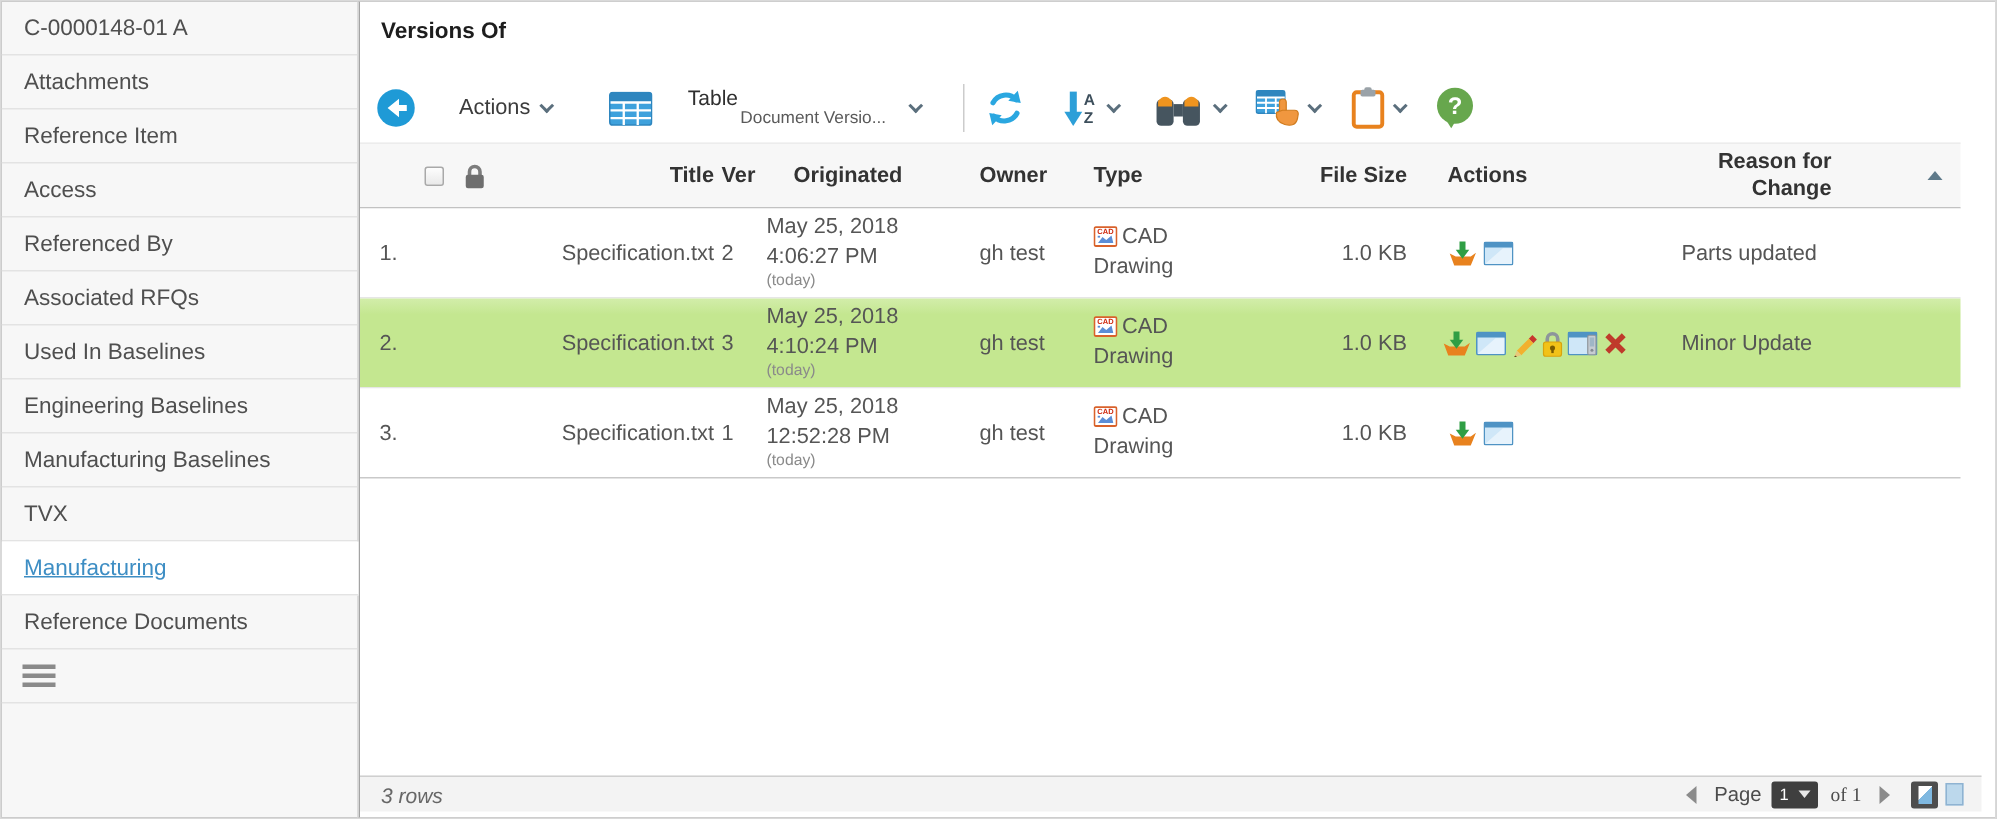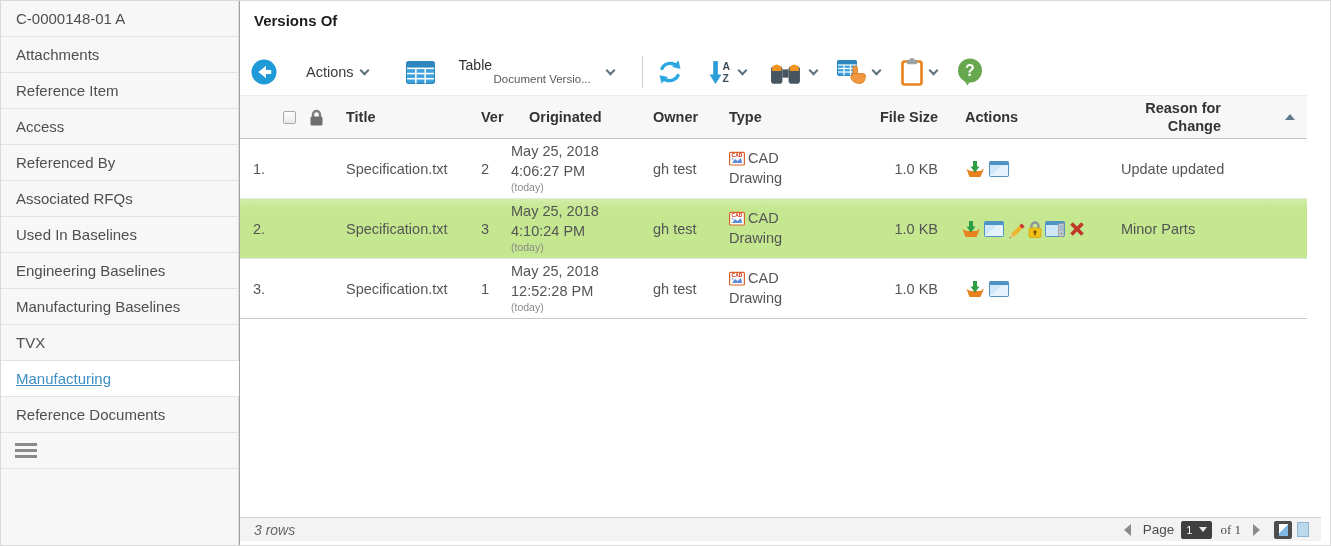--- a/index.html
+++ b/index.html
@@ -43,21 +43,21 @@
             font-weight: bold; font-size: 14.5px; color: #333; }
   .t-row { display: flex; align-items: center; height: 60px; border-bottom: 1px solid #e6e6e6;
            font-size: 14.5px; color: #555; background: #fff; }
   .t-row.last { border-bottom: 1px solid #c9c9c9; }
   .t-row.hl { background: linear-gradient(180deg, #d2edaa 0%, #c4e790 18%, #c4e790 100%); }
 
   .cell { flex: none; }
   .c-num    { width: 43px;  padding-left: 13px; }
   .c-check  { width: 26px;  display: flex; align-items: center; }
   .c-lock   { width: 30px;  display: flex; align-items: center; }
-  .c-title  { width: 137px; padding-left: 7px; }
+  .c-title  { width: 137px; padding-left: 7px; text-align: right; }
   .c-ver    { width: 35px;  padding-left: 5px; }
   .c-orig   { width: 140px; text-align: left; }
   .c-owner  { width: 76px;  padding-left: 2px; }
   .c-type   { width: 138px; padding-left: 2px; }
   .c-size   { width: 78px;  text-align: right; padding-right: 5px; }
   .c-actions{ width: 170px; padding-left: 22px; display: flex; align-items: center; }
   .c-reason { width: 160px; padding-left: 8px; }
   .c-sort   { flex: 1; display: flex; justify-content: center; }
 
   .reason-head { display: inline-block; max-width: 100px; line-height: 1.25; text-align: right; }
@@ -308,21 +308,21 @@
         </div>
         <div class="cell c-size">1.0 KB</div>
         <div class="cell c-actions">
           <svg class="ai" width="20" height="18">
               <use href="#i-download"></use>
             </svg>
           <svg class="ai" width="20" height="16">
               <use href="#i-window"></use>
             </svg>
         </div>
-        <div class="cell c-reason">Update updated</div>
+        <div class="cell c-reason">Parts updated</div>
         <div class="cell c-sort"></div>
       </div>
 
       <div class="t-row hl">
         <div class="cell c-num">2.</div>
         <div class="cell c-check"></div>
         <div class="cell c-lock"></div>
         <div class="cell c-title">Specification.txt</div>
         <div class="cell c-ver">3</div>
         <div class="cell c-orig date-cell">
@@ -350,21 +350,21 @@
           <svg class="ai" width="16" height="18" style="margin-right:2px">
               <use href="#i-lock-gold"></use>
             </svg>
           <svg class="ai" width="20" height="16" style="margin-right:3px">
               <use href="#i-windev"></use>
             </svg>
           <svg class="ai" width="18" height="18">
               <use href="#i-x"></use>
             </svg>
         </div>
-        <div class="cell c-reason">Minor Parts</div>
+        <div class="cell c-reason">Minor Update</div>
         <div class="cell c-sort"></div>
       </div>
 
       <div class="t-row last">
         <div class="cell c-num">3.</div>
         <div class="cell c-check"></div>
         <div class="cell c-lock"></div>
         <div class="cell c-title">Specification.txt</div>
         <div class="cell c-ver">1</div>
         <div class="cell c-orig date-cell">

